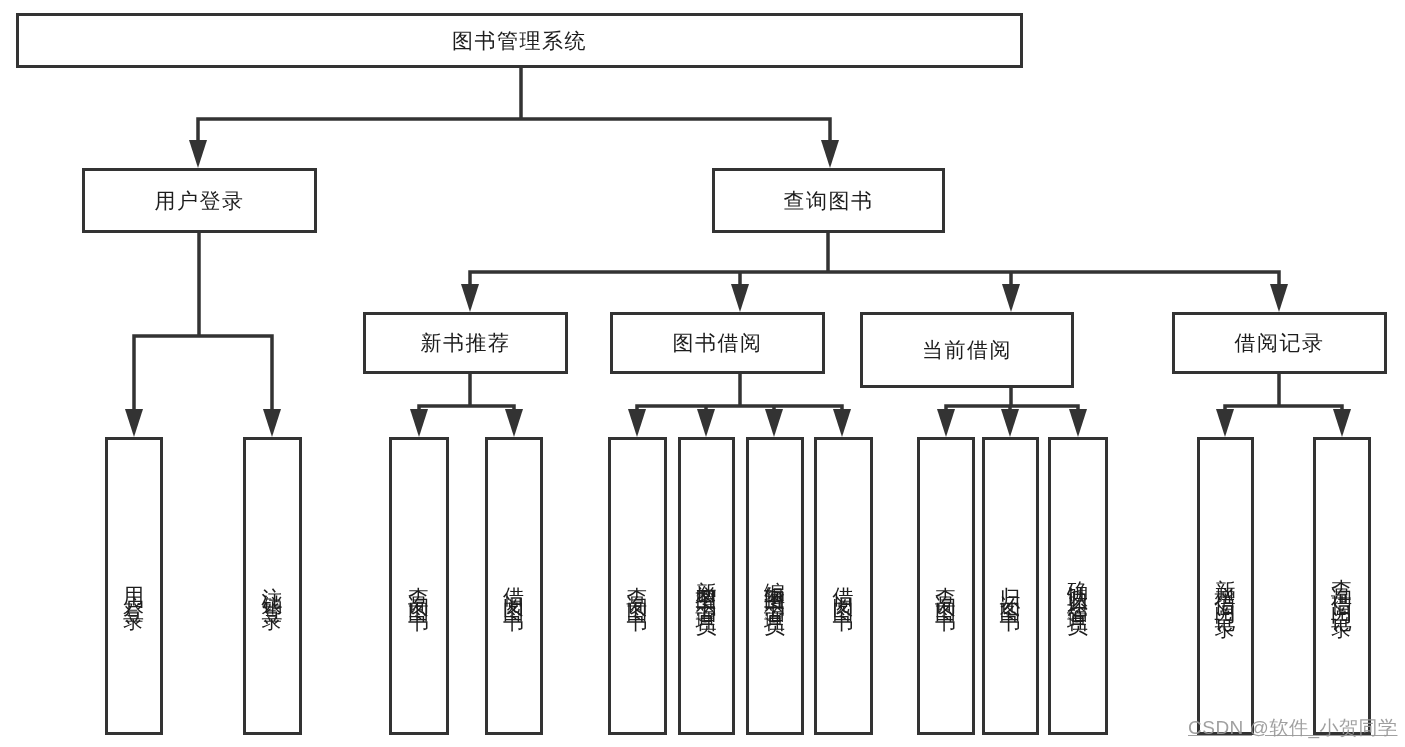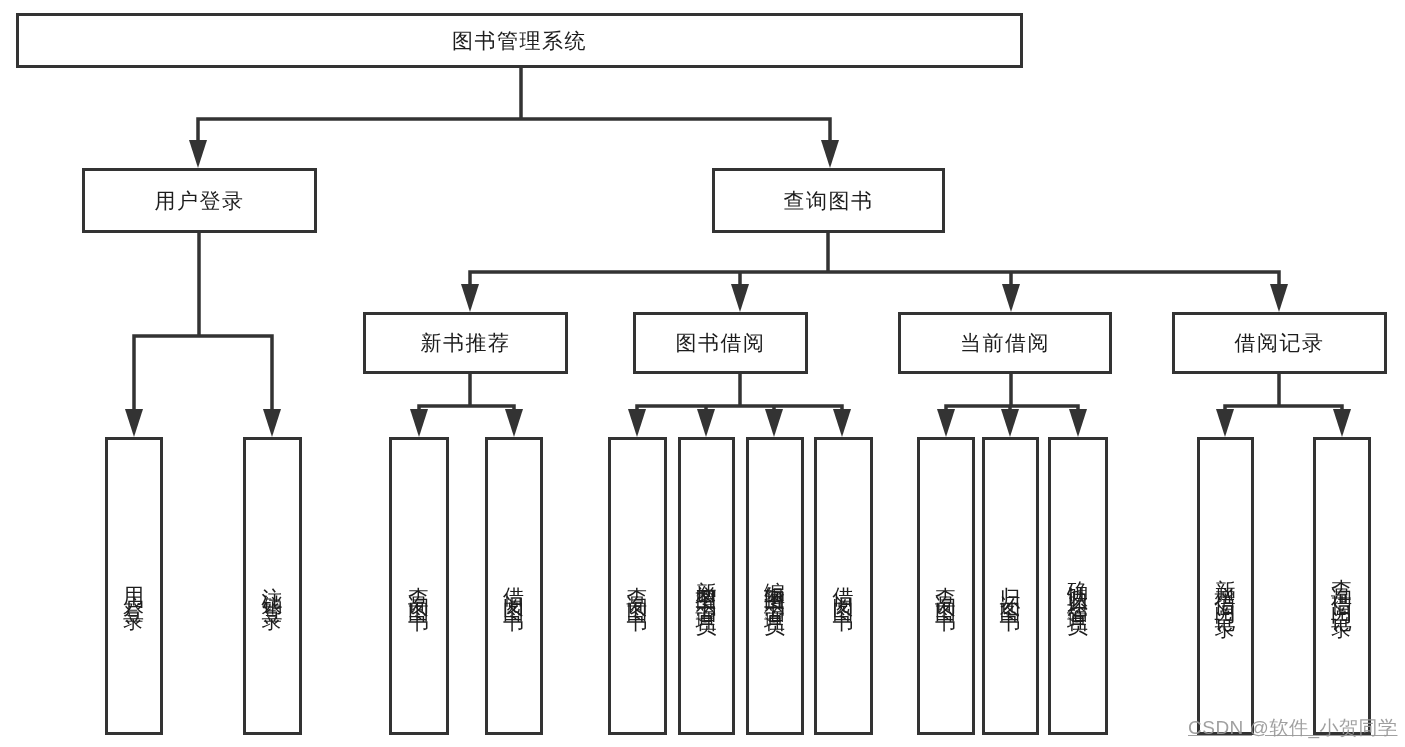--- a/index.html
+++ b/index.html
@@ -70,24 +70,24 @@
   <div class="node" style="left:82px;top:168px;width:235px;height:65px">
     <span class="lbl">用户登录</span>
   </div>
   <div class="node" style="left:712px;top:168px;width:233px;height:65px">
     <span class="lbl">查询图书</span>
   </div>
 
   <div class="node" style="left:363px;top:312px;width:205px;height:62px">
     <span class="lbl">新书推荐</span>
   </div>
-  <div class="node" style="left:633px;top:312px;width:175px;height:62px">
+  <div class="node" style="left:610px;top:312px;width:215px;height:62px">
     <span class="lbl">图书借阅</span>
   </div>
-  <div class="node" style="left:898px;top:312px;width:214px;height:62px">
+  <div class="node" style="left:860px;top:312px;width:214px;height:76px">
     <span class="lbl">当前借阅</span>
   </div>
   <div class="node" style="left:1172px;top:312px;width:215px;height:62px">
     <span class="lbl">借阅记录</span>
   </div>
 
   <div class="node v" style="left:105px;top:437px;width:58px;height:298px">
     <span class="lbl">用户登录</span>
   </div>
   <div class="node v" style="left:243px;top:437px;width:59px;height:298px">

